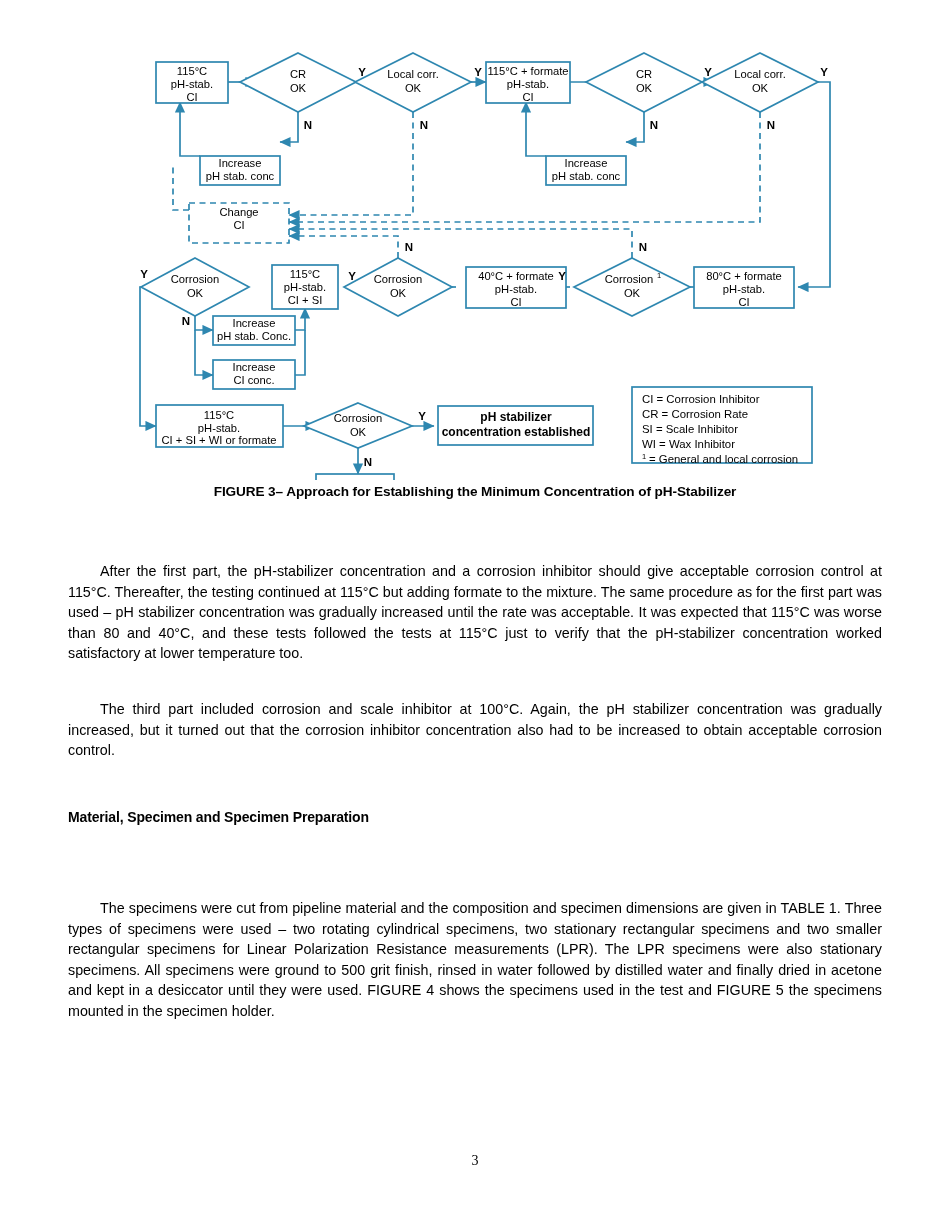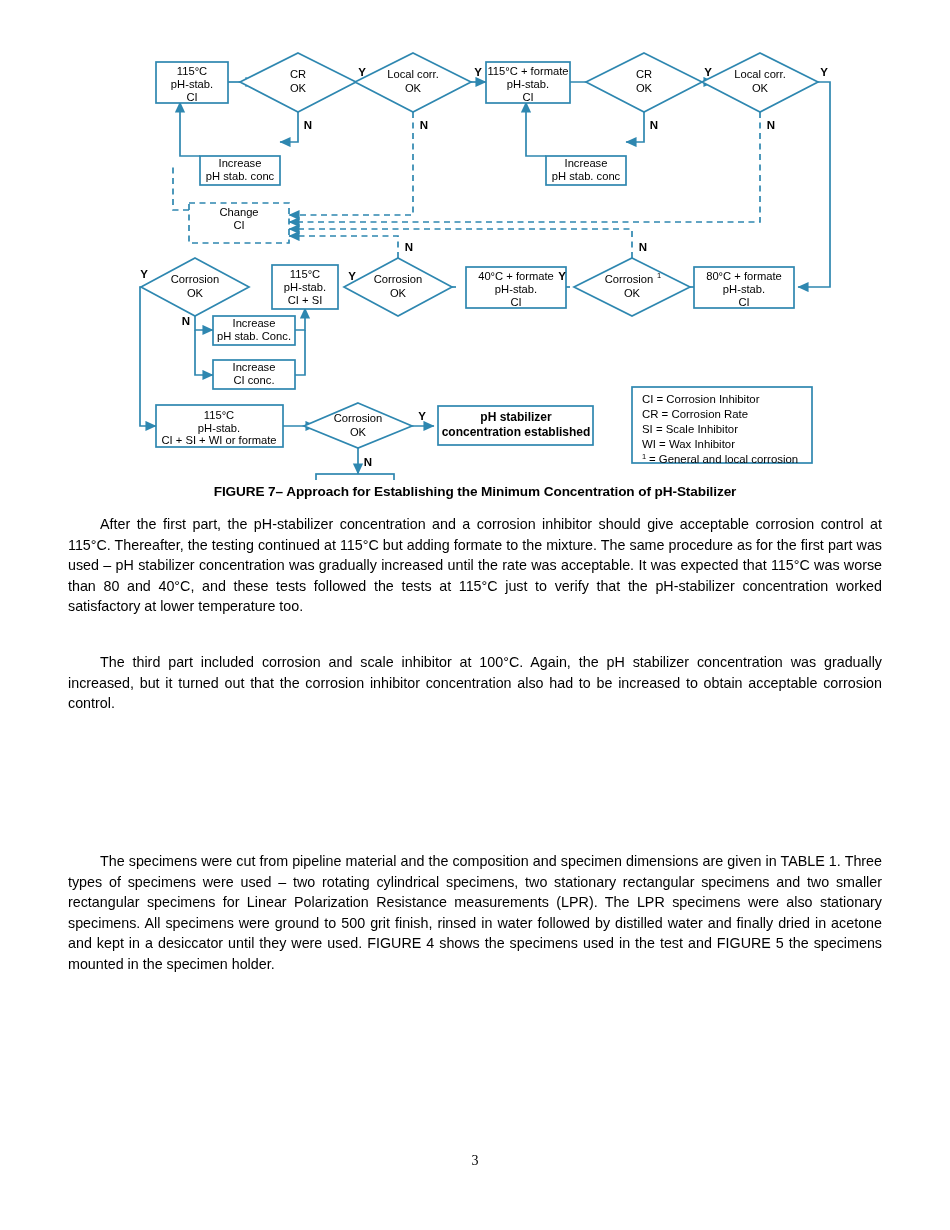--- a/index.html
+++ b/index.html
@@ -62,20 +62,21 @@
     position: absolute;
     left: 68px;
     width: 814px;
     font-size: 14.3px;
     line-height: 20.6px;
     text-align: justify;
     text-justify: inter-word;
   }
   .body-text.indent {
     text-indent: 32px;
+    margin-top: 47px;
   }
   p.para {
     margin: 0;
   }
   .section-head {
     position: absolute;
     left: 68px;
     width: 814px;
     font-size: 14px;
     font-weight: bold;
@@ -279,25 +280,26 @@
         <text class="legend" x="634" y="373">CI = Corrosion Inhibitor</text>
         <text class="legend" x="634" y="388">CR = Corrosion Rate</text>
         <text class="legend" x="634" y="403">SI = Scale Inhibitor</text>
         <text class="legend" x="634" y="418">WI = Wax Inhibitor</text>
         <text class="sup" x="634" y="429">1</text>
         <text class="legend" x="641" y="433">= General and local corrosion</text>
       </g>
     </svg>
   </div>
 
-  <div class="fig-caption">FIGURE 7– Approach for Establishing the Minimum Concentration of pH-Stabilizer</div>
+  <div class="fig-caption">FIGURE 3– Approach for Establishing the Minimum Concentration of pH-Stabilizer</div>
 
   <p class="body-text indent para" style="top:514px;">After the first part, the pH-stabilizer concentration and a corrosion inhibitor should give acceptable corrosion control at 115°C.  Thereafter, the testing continued at 115°C but adding formate to the mixture.  The same procedure as for the first part was used – pH stabilizer concentration was gradually increased until the rate was acceptable.  It was expected that 115°C was worse than 80 and 40°C, and these tests followed the tests at 115°C just to verify that the pH-stabilizer concentration worked satisfactory at lower temperature too.</p>
 
   <p class="body-text indent para" style="top:652px;">The third part included corrosion and scale inhibitor at 100°C.   Again, the pH stabilizer concentration was gradually increased, but it turned out that the corrosion inhibitor concentration also had to be increased to obtain acceptable corrosion control.</p>
 
 
+  <div class="section-head" style="top:809px;">Material, Specimen and Specimen Preparation</div>
 
   <p class="body-text indent para" style="top:851px;">The specimens were cut from pipeline material and the composition and specimen dimensions are given in TABLE 1.  Three types of specimens were used – two rotating cylindrical specimens, two stationary rectangular specimens and two smaller rectangular specimens for Linear Polarization Resistance measurements (LPR).  The LPR specimens were also stationary specimens.  All specimens were ground to 500 grit finish, rinsed in water followed by distilled water and finally dried in acetone and kept in a desiccator until they were used.   FIGURE 4 shows the specimens used in the test and FIGURE 5 the specimens mounted in the specimen holder.</p>
 
   <div class="page-number">3</div>
 
 </div>
 
 </body></html>

